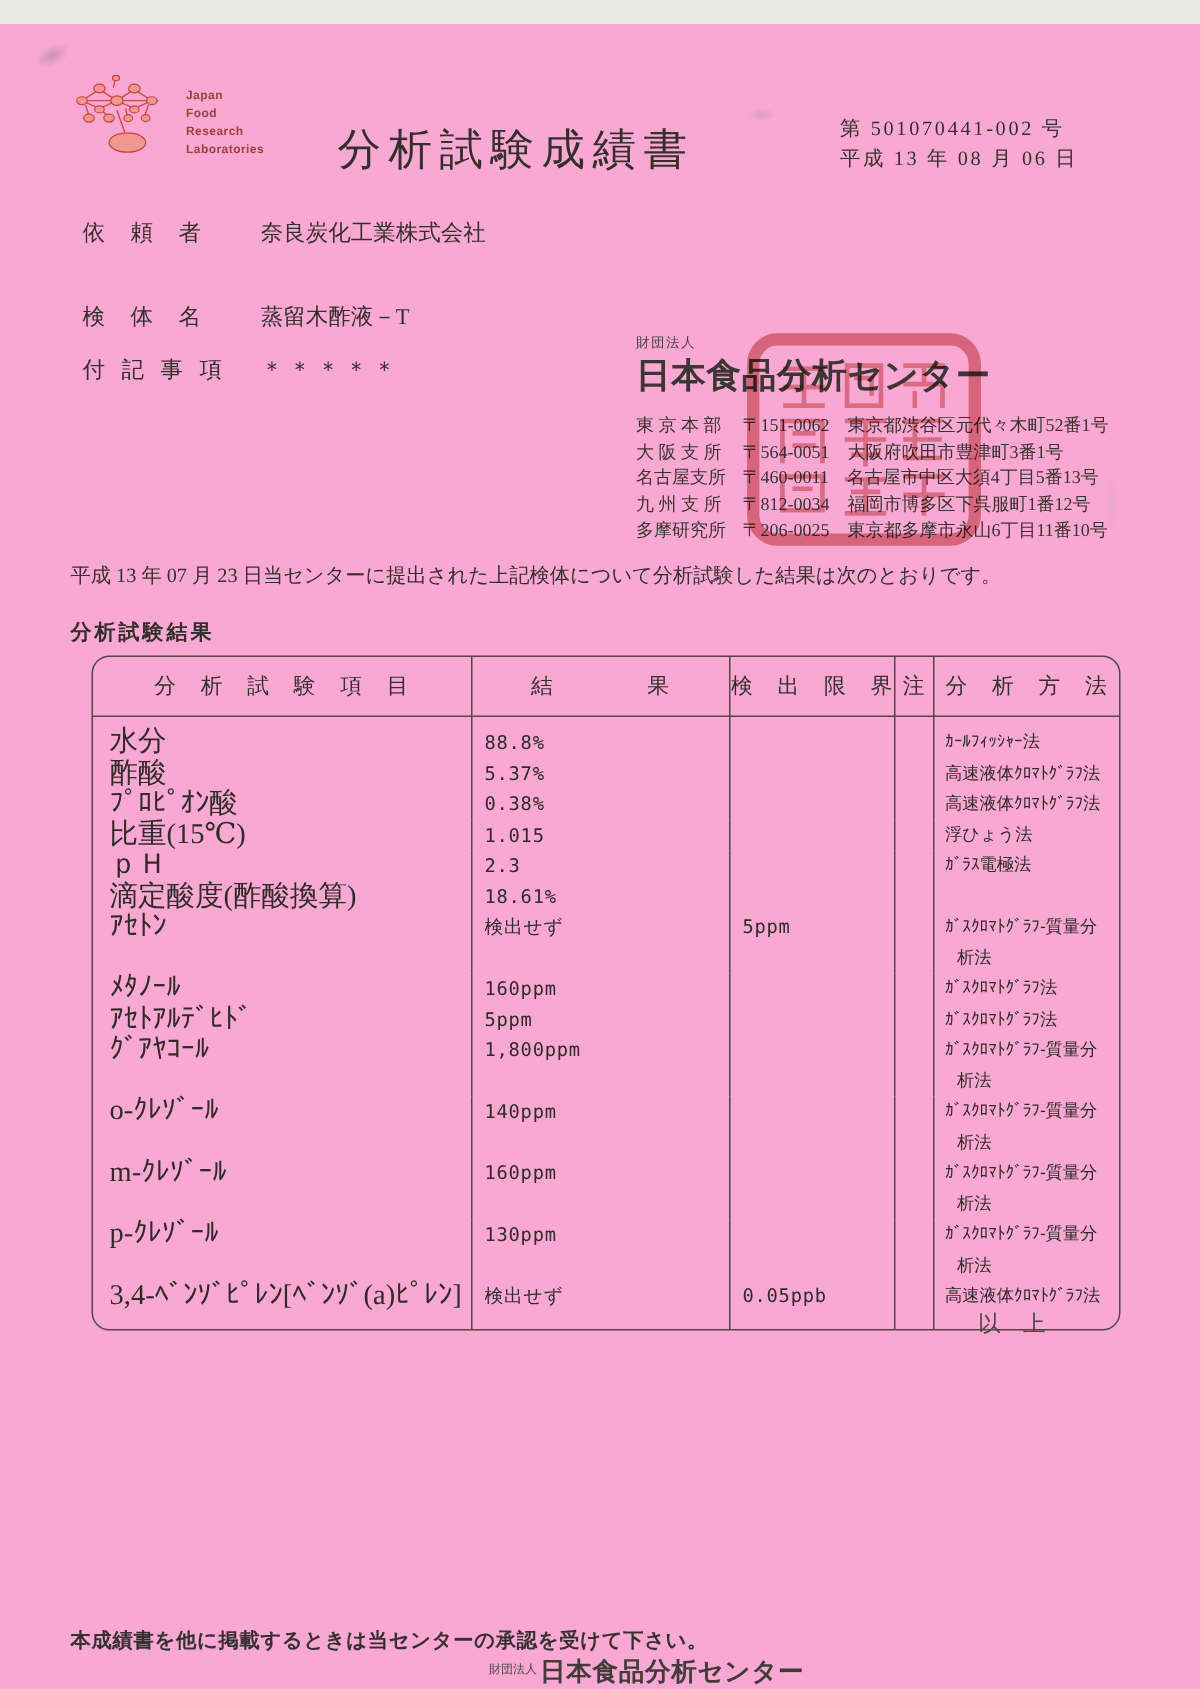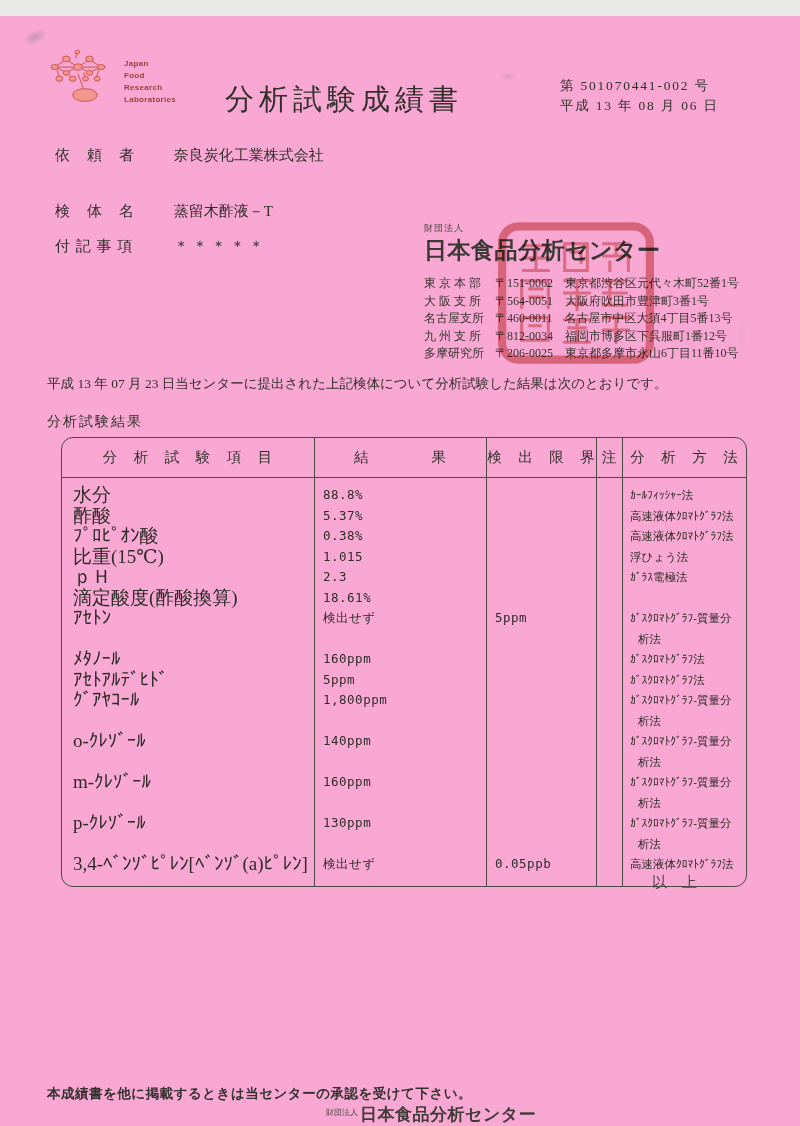--- a/index.html
+++ b/index.html
@@ -24,42 +24,42 @@
   .logo-text { margin-left:10px; margin-top:18px;
     font-family:"Liberation Sans","DejaVu Sans",sans-serif;
     font-size:8px; font-weight:bold; color:#9c4038; line-height:12px; letter-spacing:.3px; }
 
   .title { position:absolute; left:225px; top:64px; font-size:29px; letter-spacing:5px; color:#33302c; }
 
   .docmeta { position:absolute; left:560px; top:60px; font-size:13.5px; line-height:20px;
     letter-spacing:1.8px; color:#33302c; white-space:nowrap; }
 
   .meta-row { position:absolute; left:55px; font-size:15px; color:#33302c; white-space:nowrap; }
-  .meta-label { display:inline-block; width:115px; letter-spacing:1px; }
+  .meta-label { display:inline-block; width:115px; letter-spacing:1px;font-family:Liberation Mono, monospace; }
   .meta-row.client  { top:130px; }
   .meta-row.sample  { top:186px; }
   .meta-row.remarks { top:221px; }
 
   
   .org { position:absolute; left:424px; top:206px; }
   .org-prefix { font-family:"Liberation Sans","DejaVu Sans",sans-serif; font-size:9px;
     letter-spacing:1px; color:#46433f; }
   .org-name { font-family:"Liberation Sans","DejaVu Sans",sans-serif; font-size:23px;
     font-weight:bold; letter-spacing:.5px; color:#3b3834; margin-top:0px; }
   .offices { margin-top:9px; font-size:12px; line-height:17.5px; color:#38342f; }
   .office-line { white-space:nowrap; }
   .office-label { display:inline-block; width:68px; }
 
   
   .stamp { position:absolute; left:497px; top:205px; width:158px; height:144px;
     mix-blend-mode:multiply; opacity:.9; }
 
   .statement { position:absolute; left:47px; top:359px; font-size:13.5px; color:#33302c; }
   .results-heading { position:absolute; left:47px; top:397px; font-size:14px;
-    letter-spacing:2px; color:#33302c; }
+    letter-spacing:2px; color:#33302c;font-weight:bold; }
 
   
   .results-table { position:absolute; left:61px; top:421px; width:684px;
     display:grid; grid-template-columns:253px 172px 110px 26px 1fr;
     border:1.6px solid #4d4943; border-radius:12px; overflow:hidden; }
   .hcell { height:39px; display:flex; align-items:center; justify-content:center;
     border-bottom:1.5px solid #4d4943; font-size:14.5px; letter-spacing:1px;
     color:#33302c; white-space:nowrap; overflow:hidden; }
   .col-item, .col-result, .col-limit, .col-note { border-right:1.5px solid #4d4943; }
   .cell { font-size:13px; line-height:20.5px; padding:0 5px 0 8px; color:#2f2c28;

